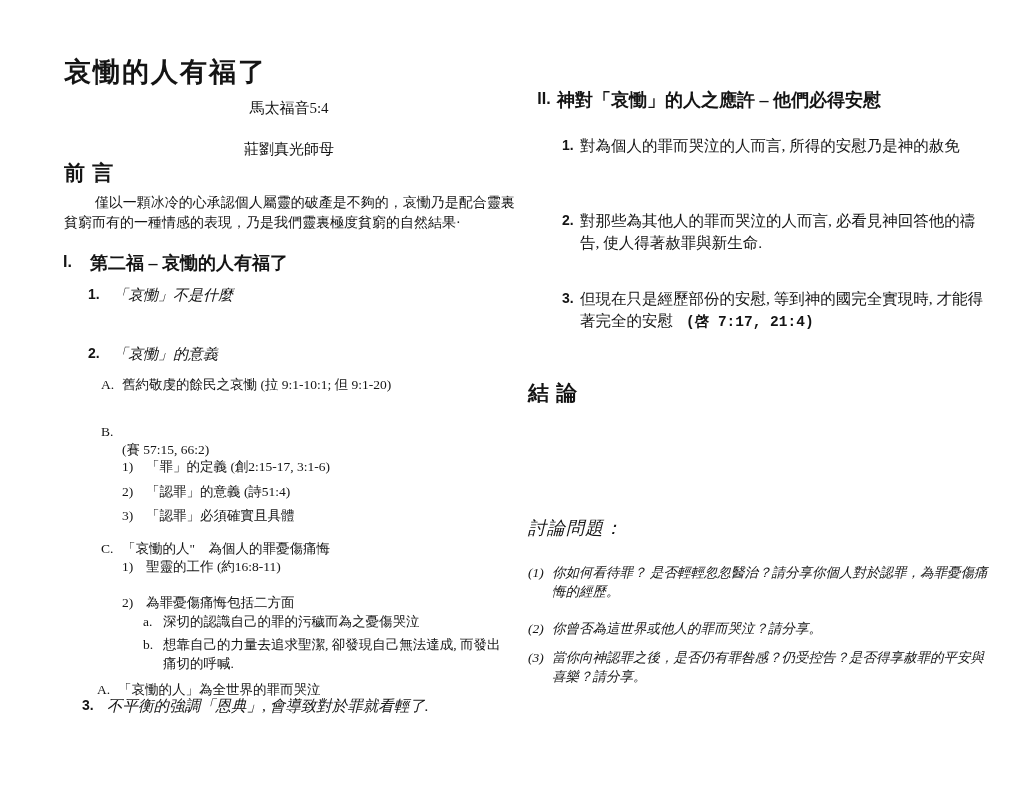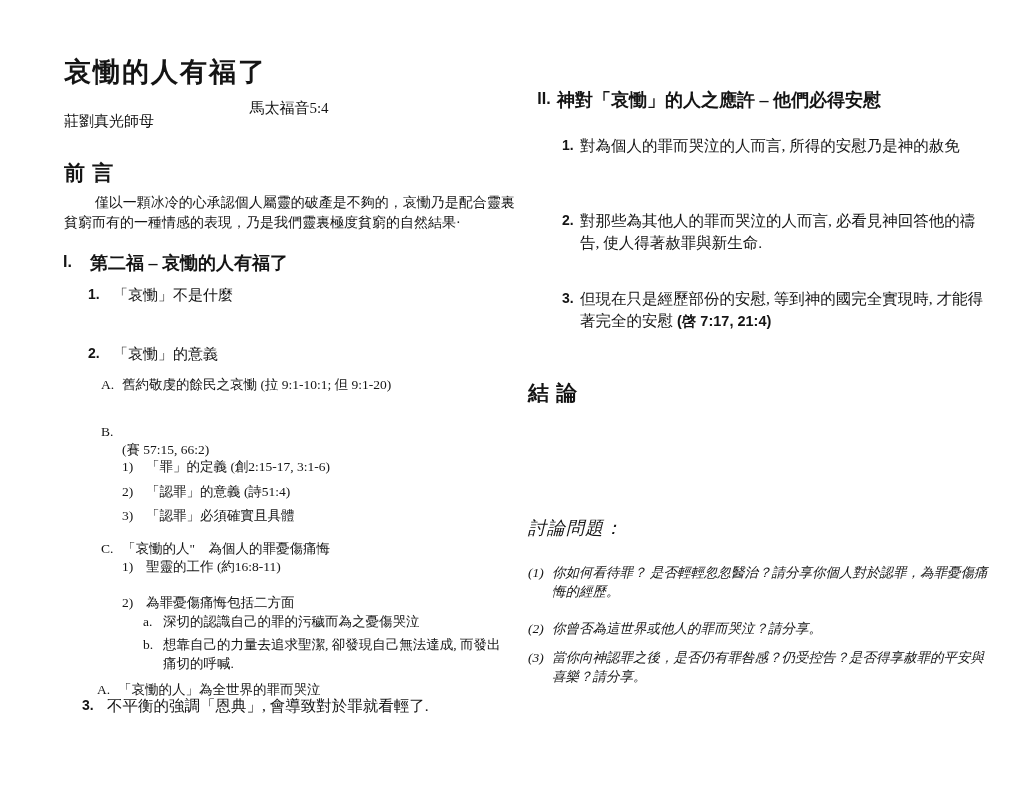--- a/index.html
+++ b/index.html
@@ -9,21 +9,21 @@
     background:#ffffff;
     color:#141414;
     font-family:"Liberation Serif","DejaVu Serif",serif;
     overflow:hidden;
   }
   .abs { position:absolute; }
 
   
   #doc-title    { left:64px; top:54px;  width:450px; text-align:left; font-size:27px; font-weight:bold; letter-spacing:2px; }
   #doc-scripture{ left:64px; top:99px;  width:450px; text-align:center; font-size:15px; }
-  #doc-author   { left:64px; top:112px; width:450px; font-size:15px; }
+  #doc-author   { left:64px; top:140px; width:450px; text-align:center; font-size:15px; }
 
   
   .big-head { font-size:21px; font-weight:bold; letter-spacing:1px; }
   #preface-heading   { left:64px;  top:159px; }
   #conclusion-heading{ left:528px; top:379px; }
 
   #preface-body {
     left:64px; top:193px; width:452px;
     font-size:14px; line-height:19.5px; text-indent:2.2em;
   }
@@ -38,36 +38,36 @@
   #sec1-head { left:63px;  top:251px; } #sec1-head .onum { width:27px; }
   #sec2-head { left:531px; top:88px;  } #sec2-head .onum { width:26px;text-align:center; }
 
   
   .item { display:flex; }
   .item .inum {
     flex:none; width:25px;
     font-family:"Liberation Sans","DejaVu Sans",sans-serif;
     font-weight:bold; font-size:14px; padding-top:1px;
   }
-  .item .itext { font-size:15px; line-height:20px; }
+  .item .itext { font-size:15px; line-height:20px;font-style:italic; }
   #item1 { left:88px; top:285px; }
   #item2 { left:88px; top:344px; }
   #item3 { left:82px; top:696px; } #item3 .itext { font-size:15.5px;text-align:center; }
 
   .ritem { left:562px; display:flex; }
   .ritem .inum {
     flex:none; width:18px;
     font-family:"Liberation Sans","DejaVu Sans",sans-serif;
     font-weight:bold; font-size:14px; padding-top:2px;
   }
   .ritem .itext { font-size:15.5px; line-height:22px; width:404px; }
   #ritem1 { top:135px; }
   #ritem2 { top:210px; }
   #ritem3 { top:288px; }
-  .scripture-num { font-family:Liberation Sans, sans-serif; font-weight:bold; font-size:14.5px; margin-left:4px; }
+  .scripture-num { font-family:Liberation Mono, monospace; font-weight:bold; font-size:14.5px; margin-left:13px; }
 
   
   .sub { display:flex; font-size:13.5px; line-height:18px; }
   .sub .slabel { flex:none; width:21px; }
   #subA  { left:101px; top:376px; }
   #subB  { left:101px; top:423px; } #subB .stext { width:390px; }
   #subC  { left:101px; top:540px; }
   #subA2 { left:97px;  top:681px; }
 
   

